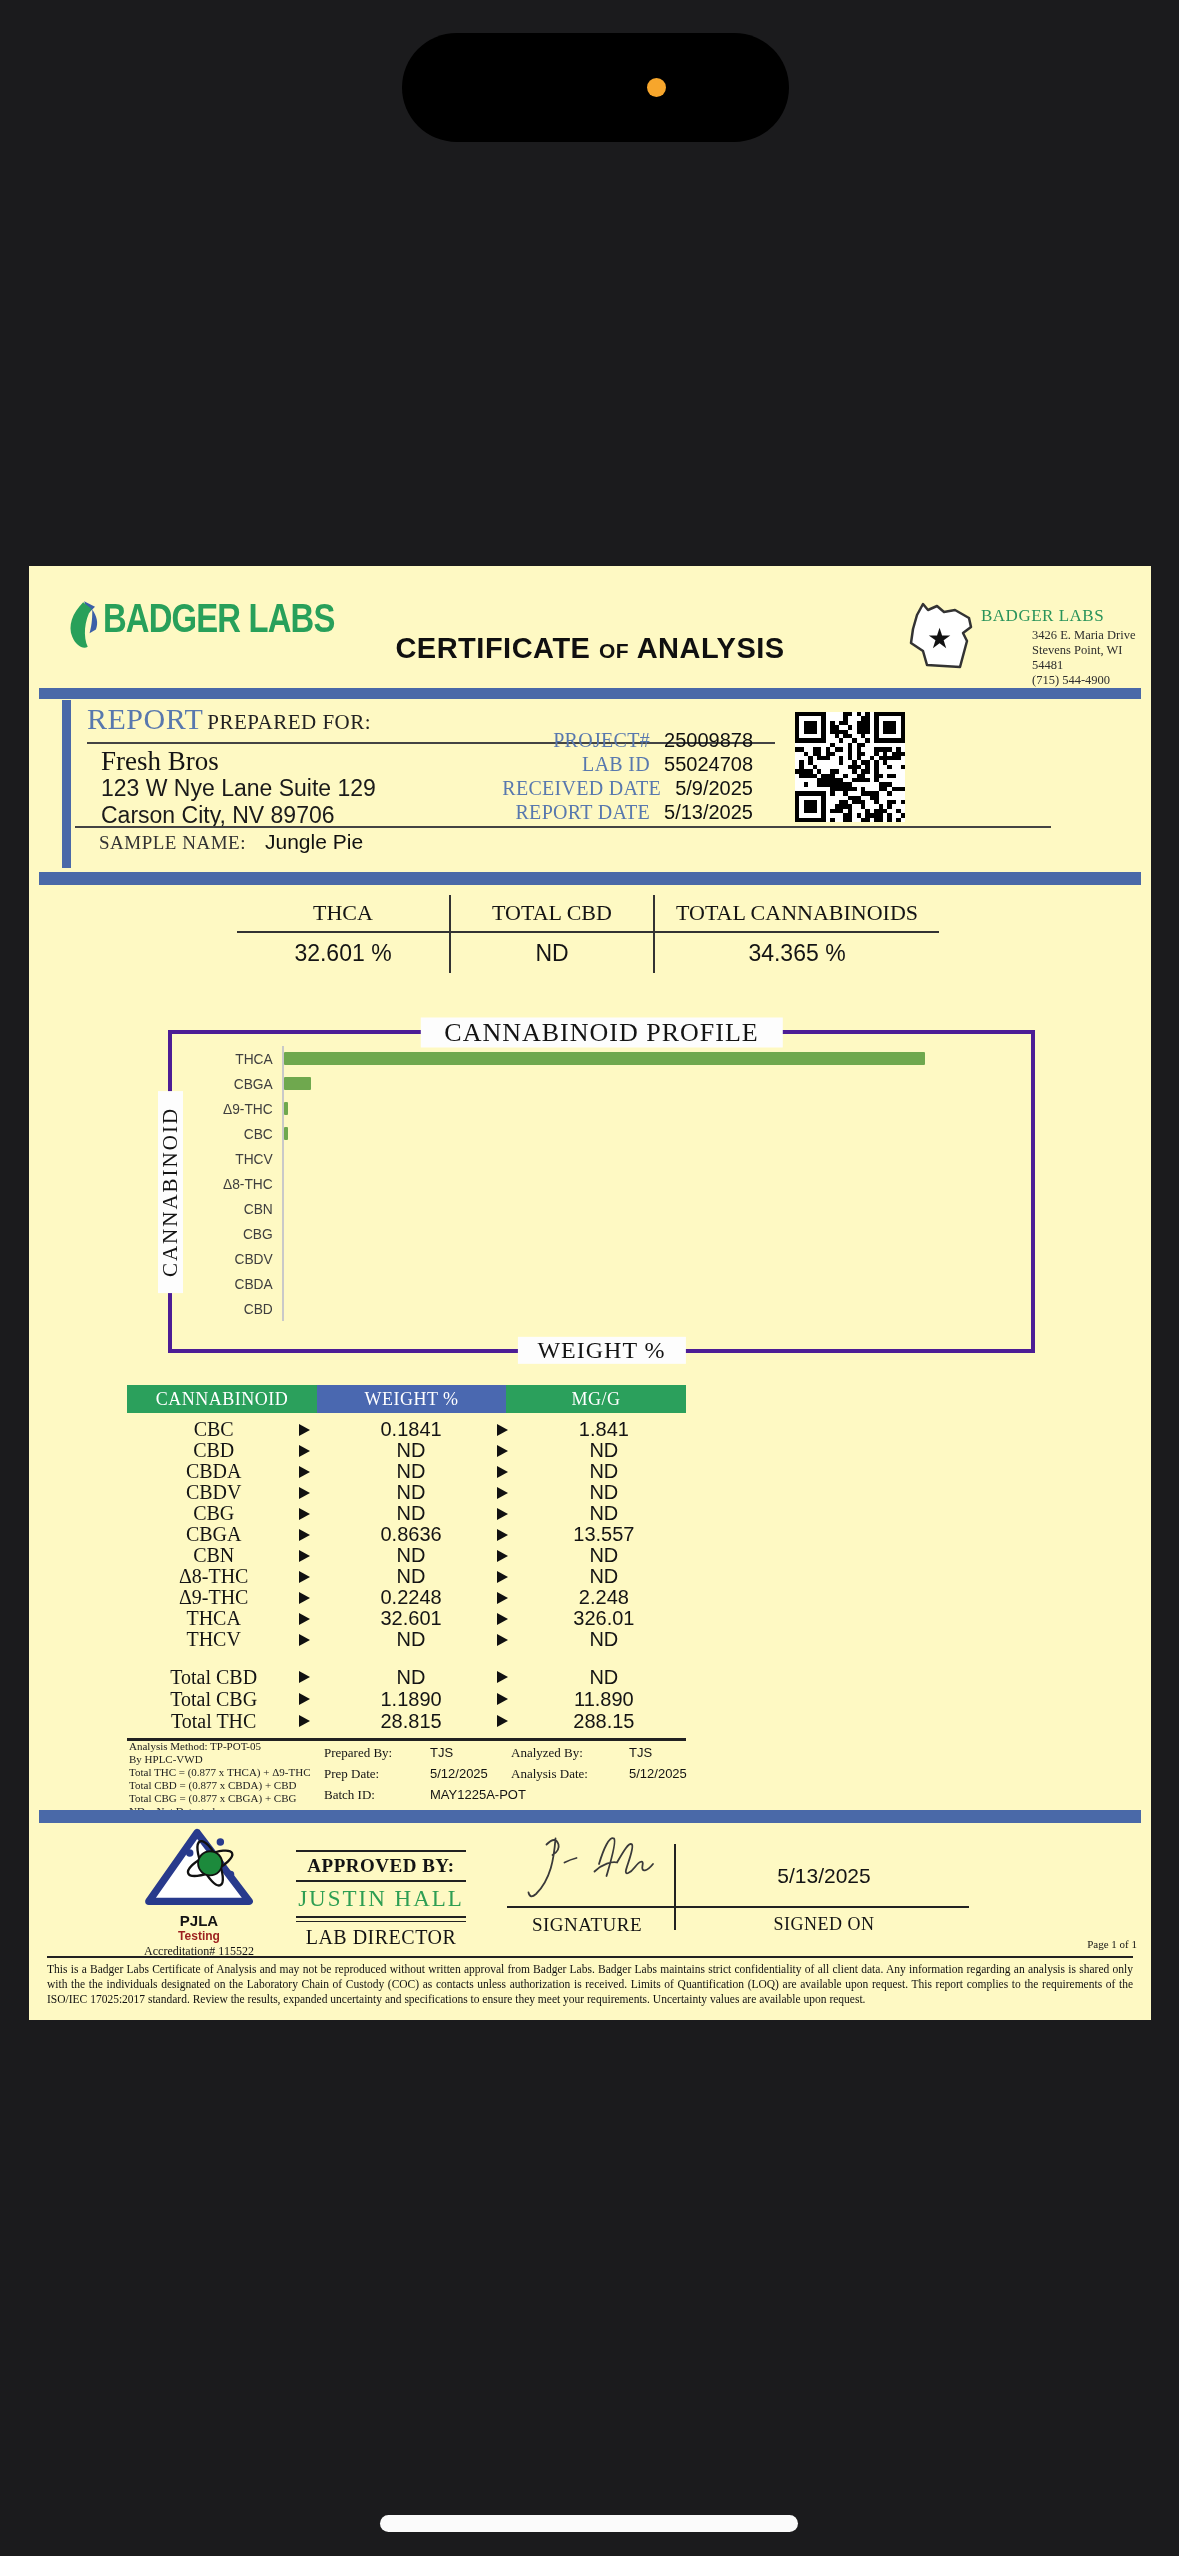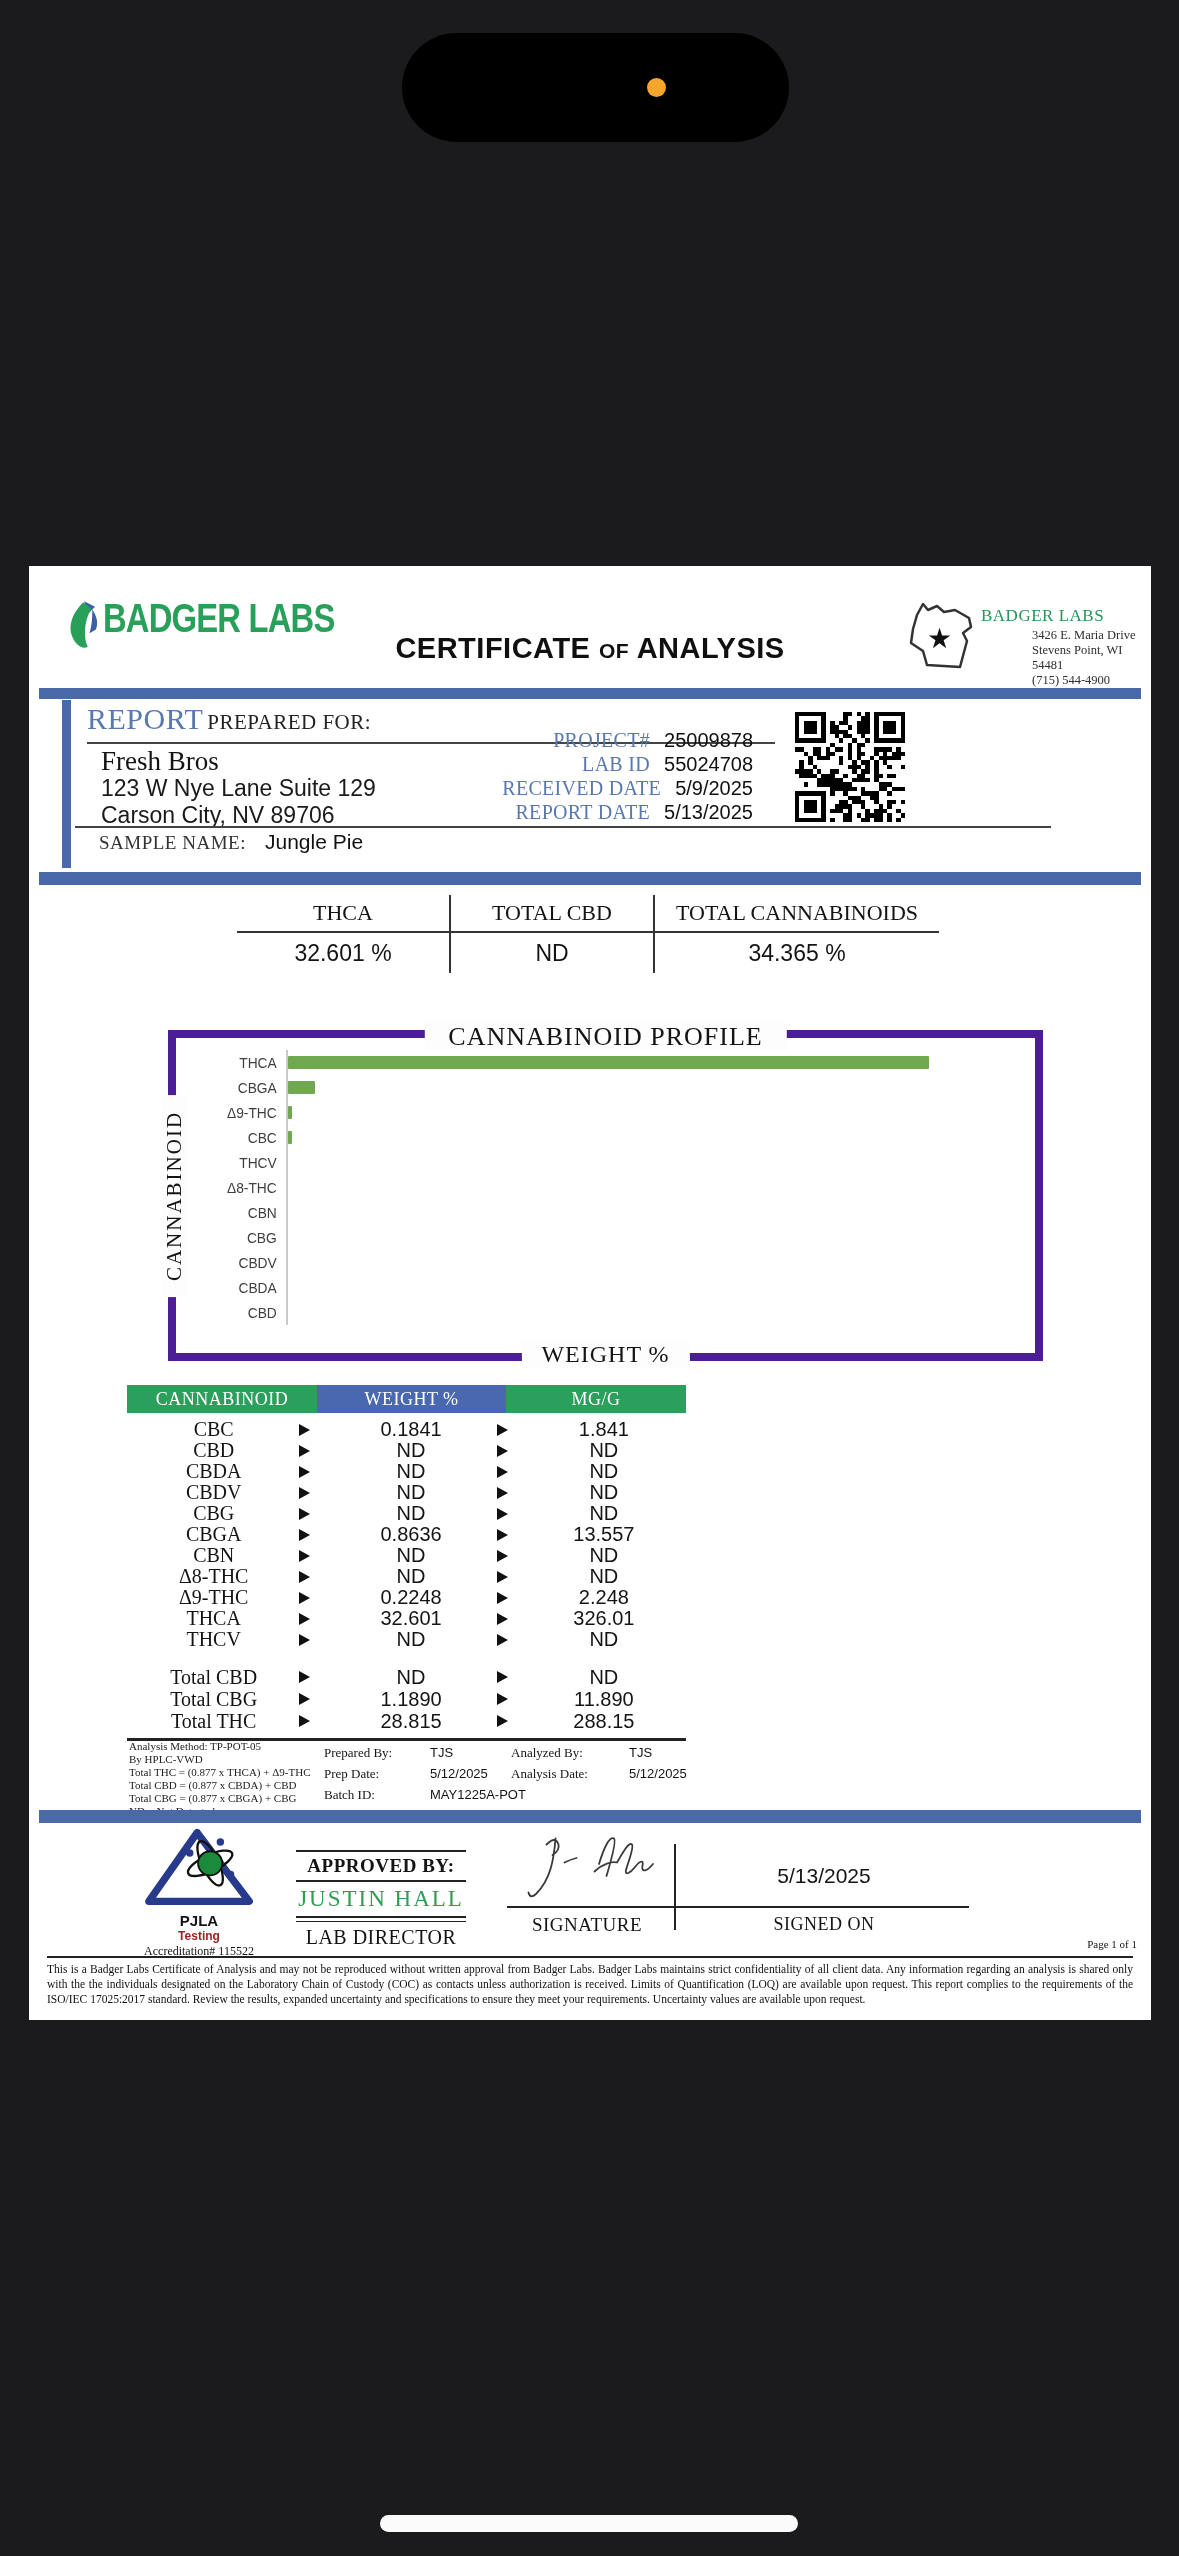--- a/index.html
+++ b/index.html
@@ -2,21 +2,21 @@
 <html><head>
 <meta charset="utf-8">
 <style>
   html,body{margin:0;padding:0;background:#000;}
   .screen{position:relative;width:1179px;height:2556px;background:#1b1b1d;overflow:hidden;font-family:"Liberation Serif",serif;}
   
   .island{position:absolute;left:402px;top:33px;width:387px;height:109px;background:#000;border-radius:55px;}
   .micdot{position:absolute;left:245px;top:45px;width:19px;height:19px;border-radius:50%;background:#f7a62c;}
   .homebar{position:absolute;left:380px;top:2515px;width:418px;height:17px;border-radius:9px;background:#fbfbfb;}
   
-  .pagewrap{position:absolute;left:29px;top:566px;width:1122px;height:1454px;background:#ffffff;color:#141414;}
+  .pagewrap{position:absolute;left:29px;top:566px;width:1122px;height:1454px;background:#fef9c3;color:#141414;}
   .bluebar{position:absolute;left:10px;width:1102px;background:#4a69a8;}
   
   .leaf{position:absolute;left:36px;top:30px;}
   .logotext{position:absolute;left:74px;top:30px;font-family:"Liberation Sans",sans-serif;font-weight:bold;font-size:40px;color:#28a05a;letter-spacing:-1px;transform:scaleX(.82);transform-origin:left;white-space:nowrap;}
   .coatitle{position:absolute;left:0;top:66px;width:1122px;text-align:center;font-family:"Liberation Sans",sans-serif;font-weight:bold;font-size:29px;color:#101010;letter-spacing:.5px;white-space:nowrap;}
   .coatitle .of{font-size:21px;}
   .wi-icon{position:absolute;left:874px;top:34px;}
   .labname{position:absolute;left:952px;top:40px;font-size:17px;color:#28935a;letter-spacing:.5px;white-space:nowrap;}
   .labaddr{position:absolute;left:1003px;top:62px;font-size:12.5px;line-height:15px;color:#2e2e2e;}
   
@@ -35,21 +35,21 @@
   .qr{position:absolute;left:766px;top:146px;width:110px;height:110px;}
   .lineB{position:absolute;left:46px;top:260px;width:976px;height:2px;background:#444;}
   .samplelabel{position:absolute;left:70px;top:266px;font-size:19px;color:#333;letter-spacing:.5px;}
   .samplename{position:absolute;left:236px;top:264px;font-family:"Liberation Sans",sans-serif;font-size:21px;color:#111;}
   
   .sumtable{position:absolute;left:208px;top:329px;width:702px;display:grid;grid-template-columns:212px 204px 286px;}
   .sumh{height:36px;display:flex;align-items:center;justify-content:center;font-size:22px;border-bottom:2px solid #333;}
   .sumv{height:40px;display:flex;align-items:center;justify-content:center;font-family:"Liberation Sans",sans-serif;font-size:23px;}
   .sdiv{border-left:2px solid #333;}
   
-  .chartbox{position:absolute;left:139px;top:464px;width:859px;height:315px;border:8px solid #4c1d95;}
+  .chartbox{position:absolute;left:139px;top:464px;width:859px;height:315px;border:4px solid #4c1d95;}
   .ctitle{position:absolute;top:0;left:50%;transform:translate(-50%,-55%);background:#fdfdfd;padding:0 24px;font-size:26px;letter-spacing:1px;white-space:nowrap;}
   .cylabel{position:absolute;left:-14px;top:50%;transform:translate(0,-50%) rotate(180deg);writing-mode:vertical-rl;background:#fdfdfd;padding:16px 0;font-size:21px;letter-spacing:2px;}
   .cxlabel{position:absolute;bottom:0;left:50%;transform:translate(-50%,55%);background:#fdfdfd;padding:0 20px;font-size:24px;letter-spacing:1px;white-space:nowrap;}
   .crows{margin-top:12px;}
   .crow{display:flex;height:25px;align-items:center;}
   .clabel{width:100px;text-align:right;padding-right:10px;font-family:"Liberation Sans",sans-serif;font-size:15px;color:#3f3f3f;transform:scaleX(.92);transform-origin:right;}
   .cbarwrap{width:688px;border-left:2px solid #c9c9c9;height:25px;display:flex;align-items:center;}
   .cbar{height:13px;background:#6fa84e;border-radius:1px;}
   .cticks{position:relative;margin-left:102px;width:688px;height:20px;margin-top:4px;}
   .ctick{position:absolute;transform:translateX(-50%);font-family:"Liberation Sans",sans-serif;font-size:15px;color:#595959;white-space:nowrap;}

